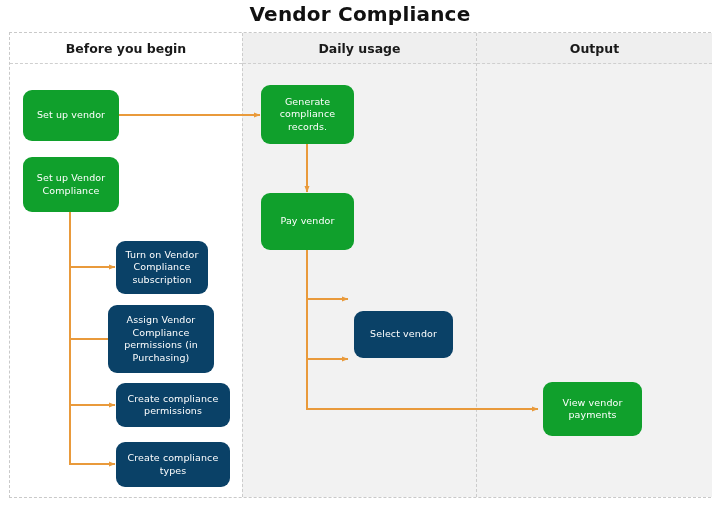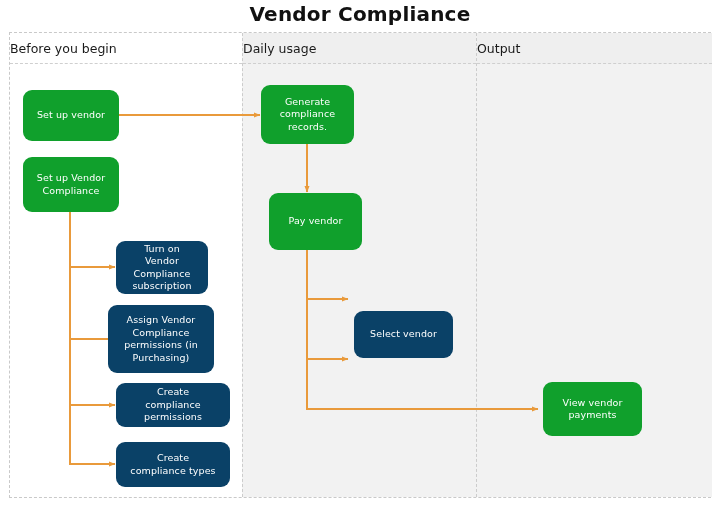--- a/index.html
+++ b/index.html
@@ -66,22 +66,23 @@
   #lane-daily   { left: 232px; width: 234px; border-left: 1px dashed #cccccc; }
   #lane-output  { left: 466px; width: 236px; border-left: 1px dashed #cccccc; }
 
   .lane-header {
     position: absolute;
     top: 0;
     left: 0;
     right: 0;
     height: 31px;
     line-height: 31px;
+    text-align: center;
     font-size: 12.5px;
-    font-weight: normal;
+    font-weight: bold;
     color: #1a1a1a;
     box-sizing: border-box;
     border-bottom: 1px dashed #cfcfcf;
   }
   #lane-before .lane-header { background: #ffffff; }
   #lane-daily  .lane-header,
   #lane-output .lane-header {
     background-color: #efefef;
     background-image:
       radial-gradient(circle at 1px 1px, rgba(255,255,255,0.9) 0.6px, transparent 0.7px);
@@ -100,21 +101,21 @@
   .node {
     position: absolute;
     display: flex;
     align-items: center;
     justify-content: center;
     text-align: center;
     border-radius: 9px;
     color: #ffffff;
     font-size: 9.5px;
     line-height: 12.5px;
-    padding: 4px 13px;
+    padding: 4px 7px;
     box-sizing: border-box;
     letter-spacing: 0.1px;
   }
   .node-green { background: #10a02c; }
   .node-blue  { background: #0a4167; }
   .node span { display: block; }
 </style>
 </head>
 <body>
 
@@ -182,21 +183,21 @@
   </div>
 
   <div class="node node-blue" style="left:116px; top:442px; width:114px; height:45px;">
     <span>Create compliance types</span>
   </div>
 
   <div class="node node-green" style="left:261px; top:85px; width:93px; height:59px;">
     <span>Generate compliance records.</span>
   </div>
 
-  <div class="node node-green" style="left:261px; top:193px; width:93px; height:57px;margin-left:8px;">
+  <div class="node node-green" style="left:261px; top:193px; width:93px; height:57px;">
     <span>Pay vendor</span>
   </div>
 
   <div class="node node-blue" style="left:354px; top:275px; width:99px; height:47px;margin-top:36px;">
     <span>Select vendor</span>
   </div>
 
 
   <div class="node node-green" style="left:543px; top:382px; width:99px; height:54px;">
     <span>View vendor payments</span>

